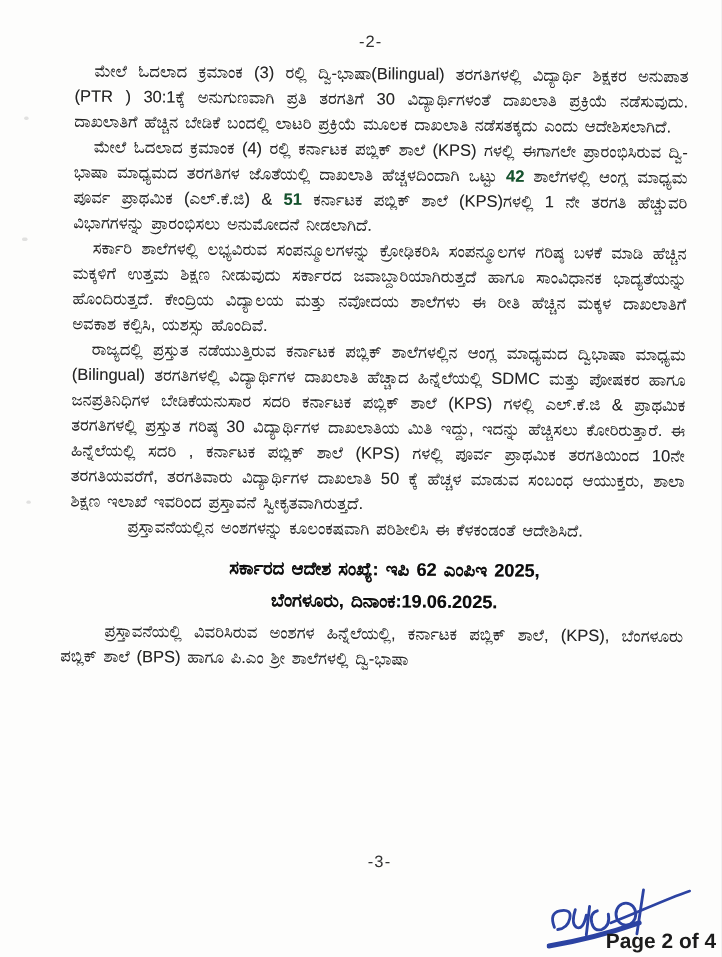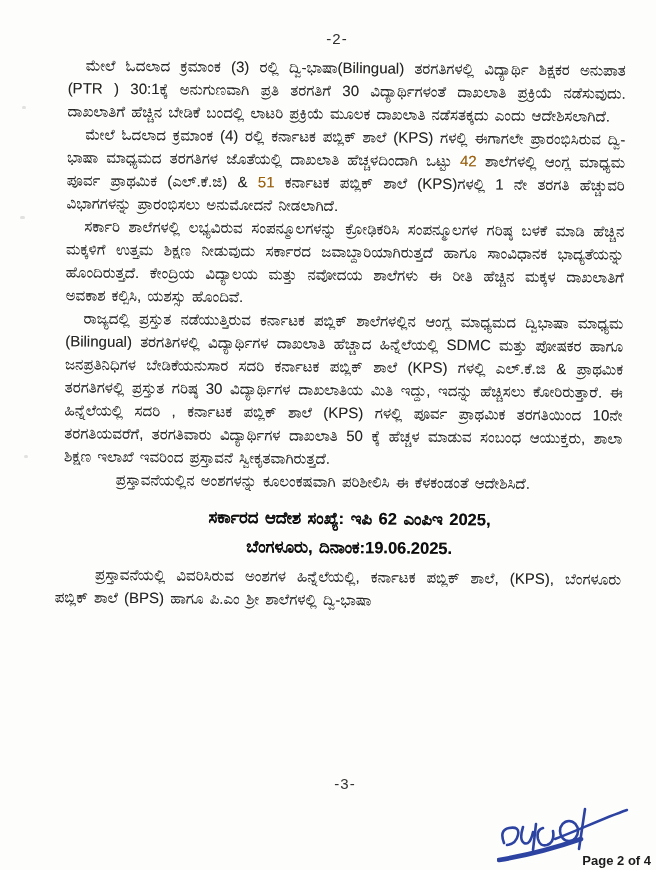--- a/index.html
+++ b/index.html
@@ -44,21 +44,21 @@
     transform-origin: 50% 0;
     font-size: 15px;
     line-height: 23px;
     text-align: justify;
     word-spacing: 2px;
     text-shadow: 0 0 0.5px rgba(20,20,20,0.35);
   }
   .para { text-indent: 18px; }
   .para.indent-lg { text-indent: 52px; }
   .para.closing { text-indent: 40px; margin-left: -8px; width: 566px; }
-  .bold-num { font-weight: normal; color: #a16207; }
+  .bold-num { font-weight: bold; color: #14532d; }
 
   .order-heading {
     margin-top: 11px;
     margin-bottom: 3px;
     text-align: center;
     padding-left: 14px;
     font-weight: bold;
     font-size: 16.5px;
     line-height: 29px;
     color: #0e0e0e;
@@ -81,21 +81,21 @@
     left: 497px;
     top: 803px;
     width: 134px;
     height: 60px;
   }
 
   .page-indicator {
     position: absolute;
     right: 5px;
     bottom: 2px;
-    font-size: 13px;
+    font-size: 19px;
     font-weight: bold;
     color: #1b1b1b;
   }
 </style>
 </head>
 <body>
 
 <div class="page">
 
   <div class="artifact a1"></div>

